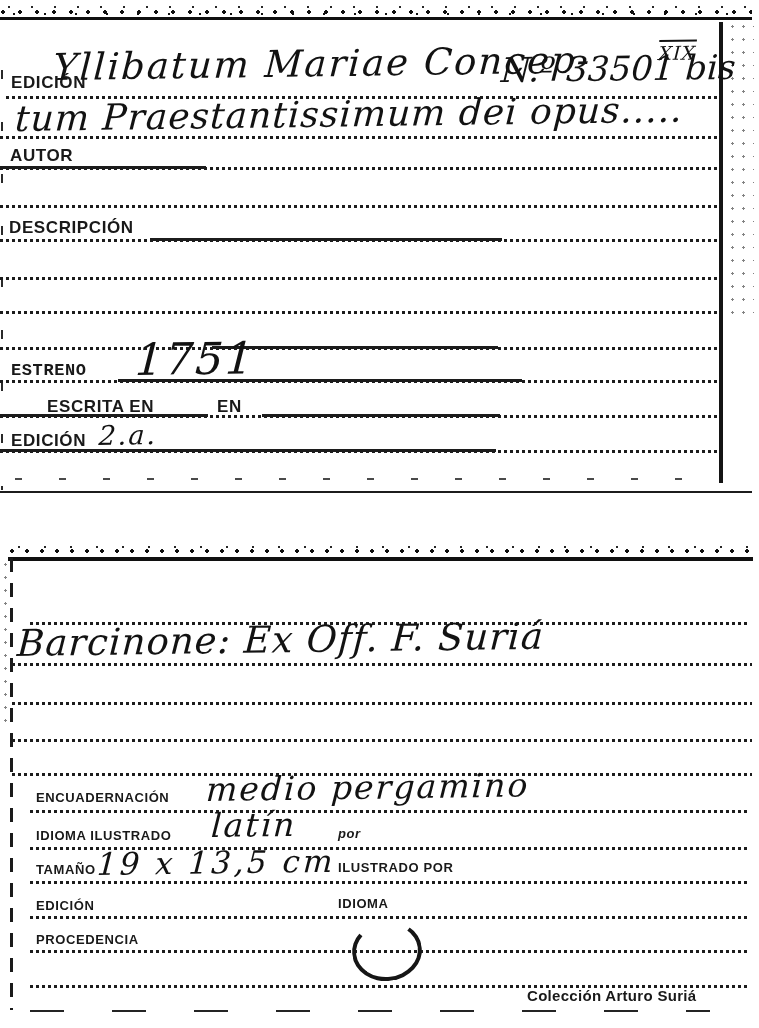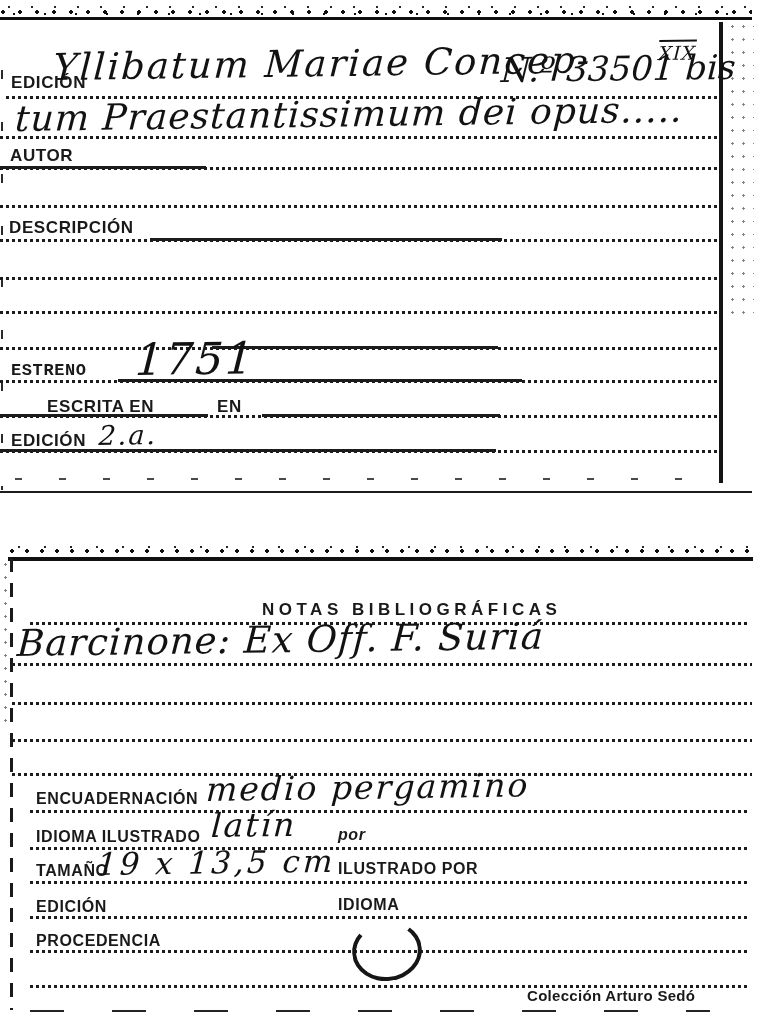--- a/index.html
+++ b/index.html
@@ -5,21 +5,21 @@
   html,body { margin:0; padding:0; background:#d9d9d9; }
   .page {
     position:relative; width:759px; height:1028px; background:#ffffff;
     overflow:hidden; font-family:"Liberation Sans", sans-serif;
   }
   
   .lbl {
     position:absolute; font-weight:700; color:#191919; font-size:17px;
     letter-spacing:0.6px; white-space:nowrap;
   }
-  .lbl-sm { font-size:16px; }
+  .lbl-sm { font-size:13px; }
   
   .hand {
     position:absolute; font-family:"DejaVu Serif", serif; font-style:italic;
     color:#121212; white-space:nowrap; transform:skewX(-4deg) rotate(-0.8deg);
     transform-origin:left bottom;
   }
   
   .rule { position:absolute; }
   .dot  { height:3px; background-image:repeating-linear-gradient(90deg,#1c1c1c 0 3px, rgba(0,0,0,0) 3px 6px); }
   .sol  { height:3px; background:#1c1c1c; }
@@ -110,21 +110,20 @@
   <div class="rule dot" style="left:0px; top:450px; width:720px;"></div>
   <div class="rule sol" style="left:0px; top:449px; width:496px;"></div>
 
   <div class="rule dash-sparse" style="left:15px; top:478px; width:690px;"></div>
   <div class="rule sol" style="left:0px; top:491px; width:752px; height:2px;"></div>
 
   <div class="torn-back"></div>
   <div class="speckle" style="left:0px; top:558px; width:10px; height:165px;"></div>
   <div class="vline-left-back"></div>
 
-  <div class="lbl" style="left:262px; top:600px; letter-spacing:4.5px;">NOTAS BIBLIOGRÁFICAS</div>
   <div class="rule dot" style="left:30px; top:622px; width:718px;"></div>
 
   <div class="hand" style="left:16px; top:622px; font-size:37px; letter-spacing:1px;">Barcinone: Ex Off. F. Suriá</div>
   <div class="rule dot" style="left:12px; top:663px; width:740px;"></div>
   <div class="rule dot" style="left:12px; top:702px; width:740px;"></div>
   <div class="rule dot" style="left:12px; top:739px; width:740px;"></div>
   <div class="rule dot" style="left:12px; top:773px; width:740px;"></div>
 
   <div class="lbl lbl-sm" style="left:36px; top:790px;">ENCUADERNACIÓN</div>
   <div class="hand" style="left:205px; top:770px; font-size:33px; letter-spacing:2px;">medio pergamino</div>
@@ -142,16 +141,16 @@
 
   <div class="lbl lbl-sm" style="left:36px; top:898px;">EDICIÓN</div>
   <div class="lbl lbl-sm" style="left:338px; top:896px;">IDIOMA</div>
   <div class="rule dot" style="left:30px; top:916px; width:720px;"></div>
 
   <div class="lbl lbl-sm" style="left:36px; top:932px;">PROCEDENCIA</div>
   <div class="rule dot" style="left:30px; top:950px; width:720px;"></div>
   <div class="punch"></div>
 
   <div class="rule dot" style="left:30px; top:985px; width:720px;"></div>
-  <div class="lbl" style="left:527px; top:987px; font-size:15px; letter-spacing:0.3px;">Colección Arturo Sedó</div>
+  <div class="lbl" style="left:527px; top:987px; font-size:15px; letter-spacing:0.3px;">Colección Arturo Suriá</div>
   <div class="rule dash-long" style="left:30px; top:1010px; width:680px;"></div>
 
 </div>
 
 </body></html>

